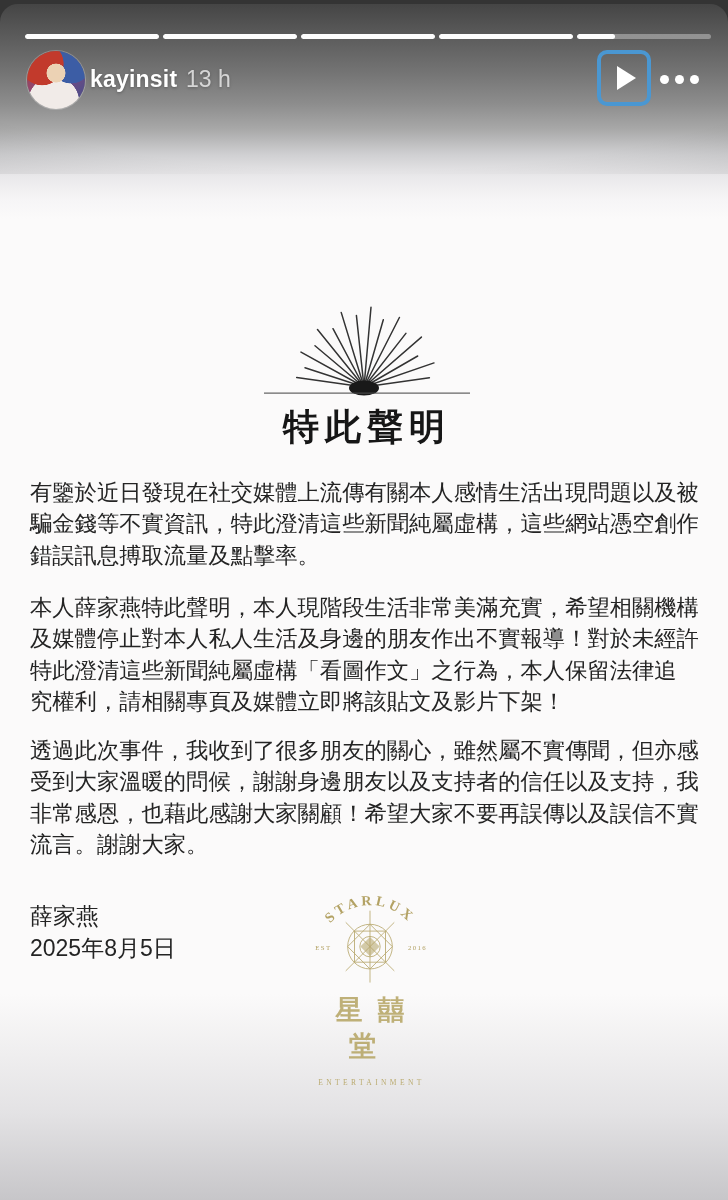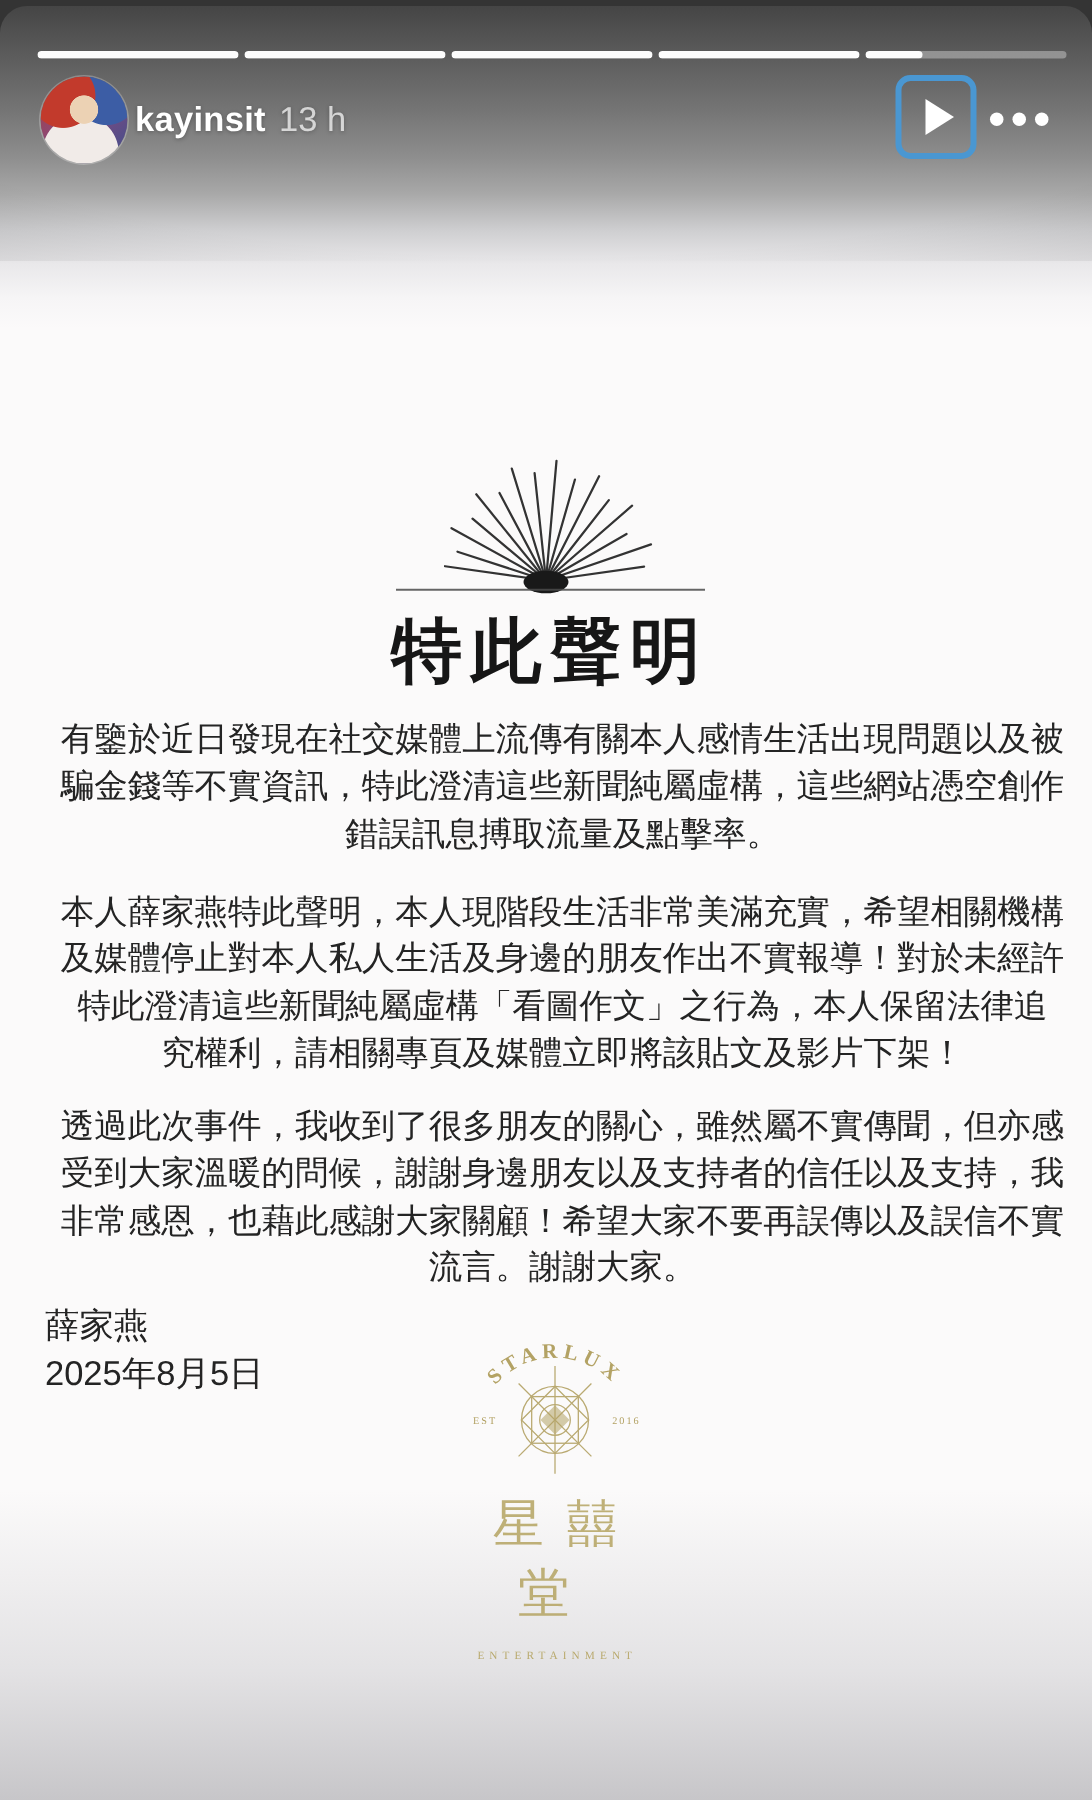--- a/index.html
+++ b/index.html
@@ -55,39 +55,39 @@
     border-top:12px solid rgba(0,0,0,0);
     border-bottom:12px solid rgba(0,0,0,0);
   }
   .more-btn{position:absolute;top:71px;left:660px;display:flex;gap:6px;}
   .more-btn i{width:9px;height:9px;border-radius:50%;background:#ffffff;display:block;}
   
   .doc{position:absolute;top:0;left:0;width:728px;height:1196px;color:#242424;}
   .sunburst{position:absolute;top:290px;left:254px;width:220px;height:102px;}
   .title{
     position:absolute;top:399px;left:0;width:728px;text-align:center;
-    font-size:47px;font-weight:700;color:#161616;letter-spacing:6px;text-indent:6px;
+    font-size:36px;font-weight:700;color:#161616;letter-spacing:6px;text-indent:6px;
     font-family:"Liberation Sans","DejaVu Sans",sans-serif;
   }
   .para{
     position:absolute;left:30px;width:690px;
     font-size:22.3px;line-height:31.4px;white-space:pre;color:#242424;
-    font-family:"Liberation Sans","DejaVu Sans",sans-serif;letter-spacing:0px;text-align:center;
+    font-family:"Liberation Sans","DejaVu Sans",sans-serif;letter-spacing:0px;
   }
   .p1{top:473px;}
   .p2{top:588px;}
   .p3{top:731px;}
   .sig{
-    position:absolute;left:30px;top:863px;
+    position:absolute;left:30px;top:896px;
     font-size:23px;line-height:32px;white-space:pre;color:#242424;
   }
   
   .logo{position:absolute;top:862px;left:302px;width:136px;text-align:center;color:#b3a264;}
   .logo-cn{
-    font-size:34px;font-weight:400;letter-spacing:15px;text-indent:15px;margin-top:-2px;
+    font-size:27px;font-weight:700;letter-spacing:15px;text-indent:15px;margin-top:-2px;
     color:#b5a462;font-family:"Liberation Serif",serif;opacity:0.85;
   }
   .logo-sub{
     font-size:7.5px;letter-spacing:3.4px;text-indent:3px;margin-top:14px;
     color:#b5a462;font-family:"Liberation Serif",serif;opacity:0.9;
   }
 </style>
 </head>
 <body>
 

